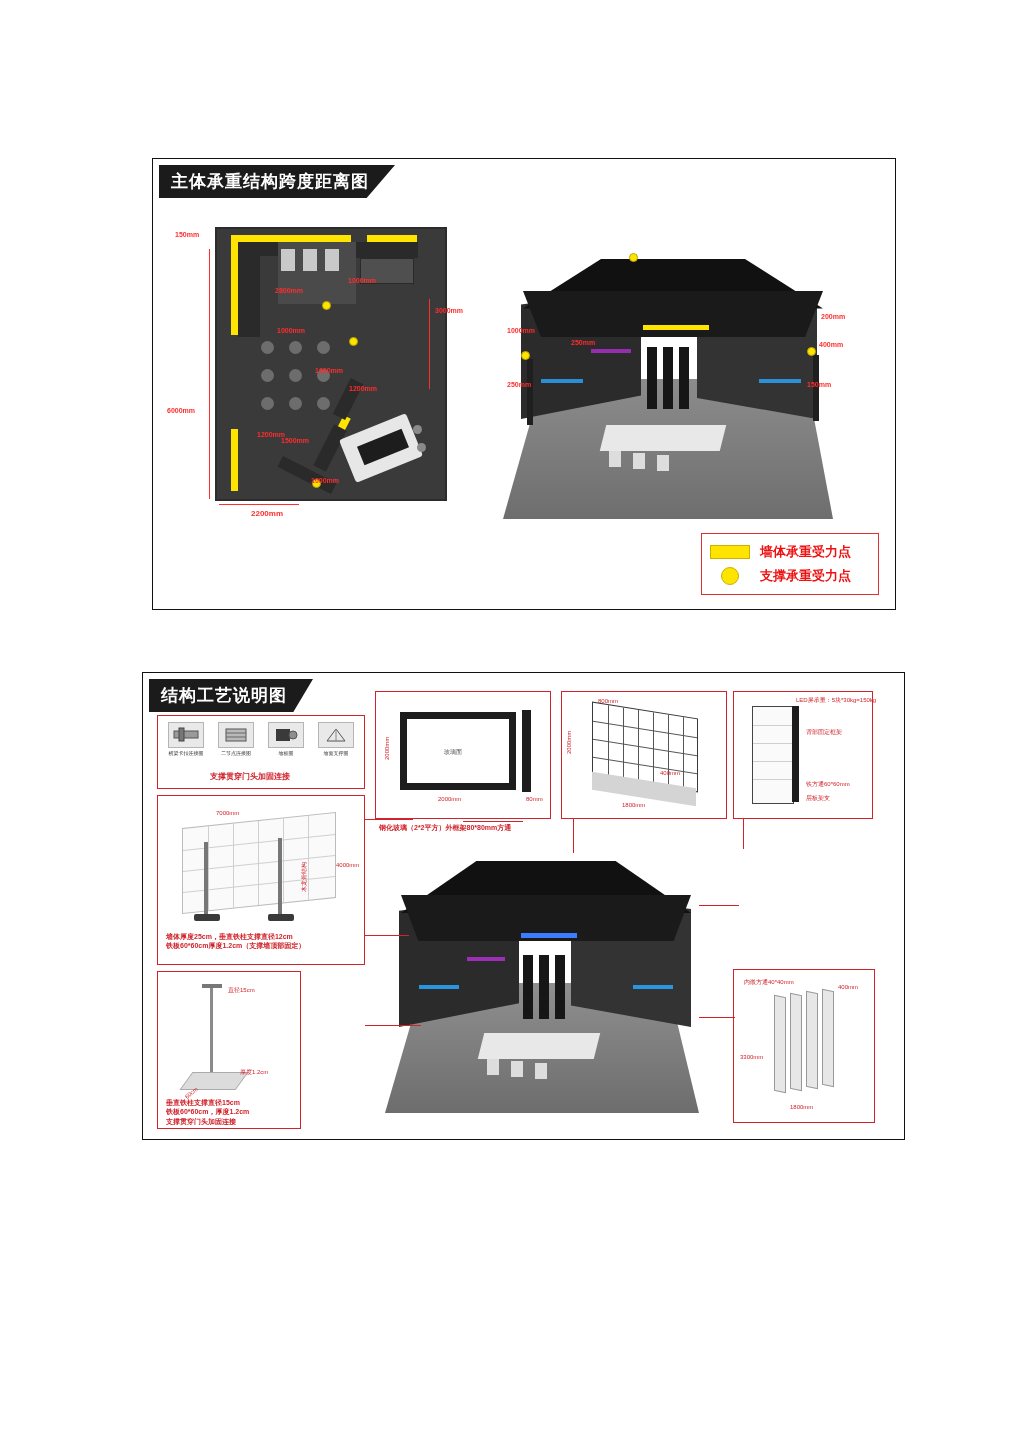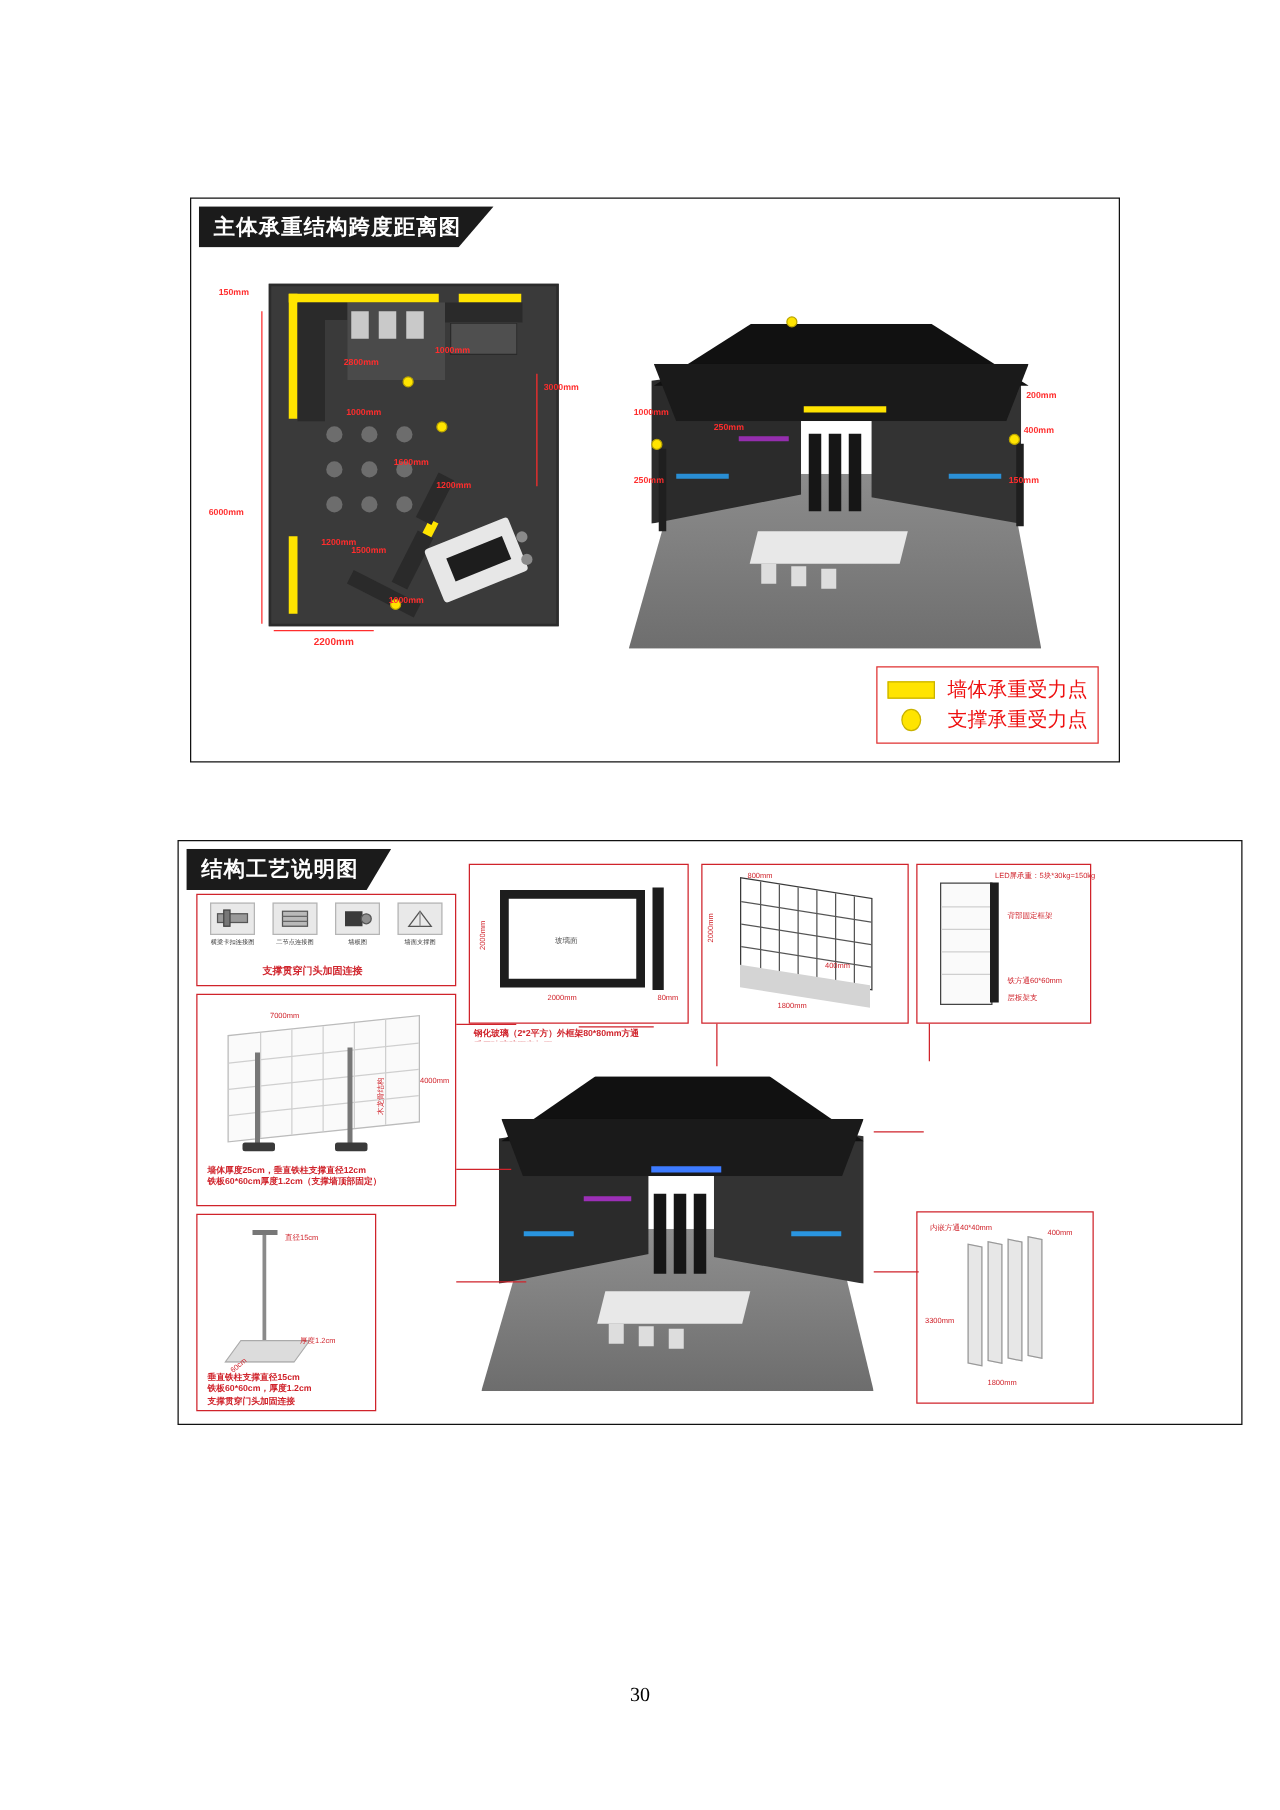--- a/index.html
+++ b/index.html
@@ -88,25 +88,25 @@
     border:1px solid #e03030;
     background:#fff;
     box-sizing:border-box;
     padding:6px 8px;
   }
   .legend-row{display:flex;align-items:center;height:24px;}
   .legend-swatch-bar{width:38px;height:12px;background:#ffe400;border:1px solid #c9b200;margin-right:10px;}
   .legend-swatch-dot{width:16px;height:16px;border-radius:50%;background:#ffe400;border:1px solid #c9b200;margin:0 21px 0 11px;}
   .legend-label{
     font-family:"Liberation Sans", sans-serif;
-    font-size:16px;color:#e11;font-weight:normal;white-space:nowrap;
+    font-size:13px;color:#e11;font-weight:bold;white-space:nowrap;
   }
 
   
-  #fig2{left:142px;top:672px;width:852px;height:468px;}
+  #fig2{left:142px;top:672px;width:763px;height:468px;}
   #fig2 .title{left:6px;top:6px;}
 
   .subpanel{
     position:absolute;
     border:1px solid #d0232b;
     background:#fff;
     box-sizing:border-box;
   }
   .caption{
     position:absolute;
@@ -450,15 +450,14 @@
     <div class="connector" style="left:222px;top:146px;width:48px;"></div>
     <div class="connector" style="left:222px;top:262px;width:44px;"></div>
     <div class="connector" style="left:222px;top:352px;width:56px;"></div>
     <div class="connector" style="left:320px;top:148px;width:60px;"></div>
     <div class="connector" style="left:556px;top:232px;width:40px;"></div>
     <div class="connector" style="left:556px;top:344px;width:36px;"></div>
     <div class="connector-v" style="left:430px;top:146px;height:34px;"></div>
     <div class="connector-v" style="left:600px;top:146px;height:30px;"></div>
   </div>
 
-  <div class="pagenum">30</div>
 
 </div>
 
 </body></html>

